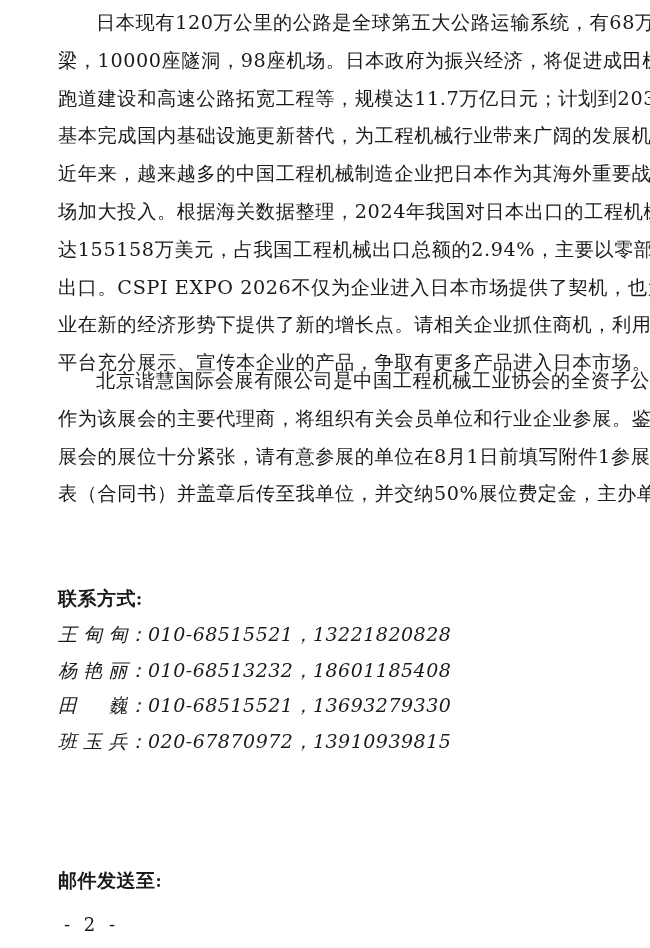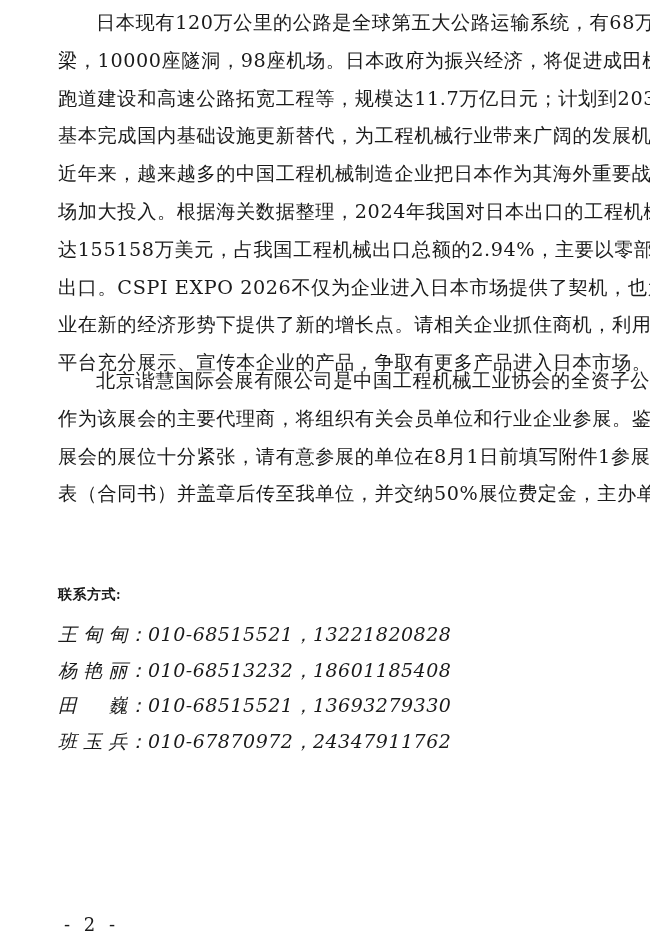--- a/index.html
+++ b/index.html
@@ -5,21 +5,21 @@
   html, body { margin: 0; padding: 0; background: #ffffff; }
   body { width: 650px; height: 948px; overflow: hidden; position: relative;
          font-family: "DejaVu Serif", "Liberation Serif", serif; color: #1a1a1a; }
   .page { position: absolute; left: 0; top: 0; width: 650px; height: 948px; }
   .para { position: absolute; left: 58px; width: 540px; font-size: 19.2px; line-height: 37.8px;
           text-align: justify; text-align-last: left; letter-spacing: 0.6px; }
   .para .line { display: block; white-space: nowrap; }
   .para .line.indent { padding-left: 38px; }
   #p1 { top: 4px; }
   #p2 { top: 362px; }
-  .heading { position: absolute; left: 58px; font-size: 14px; font-weight: bold; letter-spacing: 0.5px;
+  .heading { position: absolute; left: 58px; font-size: 19px; font-weight: bold; letter-spacing: 0.5px;
              font-family: Liberation Serif, serif; }
   #contact-heading { top: 586px; }
   #mail-heading { top: 868px; }
   .contacts { position: absolute; left: 58px; top: 622px; font-style: italic; }
   .contact { height: 35.7px; font-size: 19px; white-space: nowrap; letter-spacing: 0.5px; }
   .contact .name { display: inline-block; width: 70px; text-align-last: justify; text-align: justify; }
   .contact .colon { display: inline-block; width: 20px; }
   .page-num { position: absolute; left: 64px; top: 914px; font-size: 18px; letter-spacing: 4px; }
 </style>
 </head>
@@ -53,19 +53,20 @@
     <div class="contact">
       <span class="name">王甸甸</span><span class="colon">：</span><span>010-68515521，13221820828</span>
     </div>
     <div class="contact">
       <span class="name">杨艳丽</span><span class="colon">：</span><span>010-68513232，18601185408</span>
     </div>
     <div class="contact">
       <span class="name">田  巍</span><span class="colon">：</span><span>010-68515521，13693279330</span>
     </div>
     <div class="contact">
-      <span class="name">班玉兵</span><span class="colon">：</span><span>010-67870972，24347911762</span>
+      <span class="name">班玉兵</span><span class="colon">：</span><span>020-67870972，13910939815</span>
     </div>
   </div>
 
+  <div class="heading" id="mail-heading">邮件发送至:</div>
 
   <div class="page-num">- 2 -</div>
 </div>
 
 </body></html>

